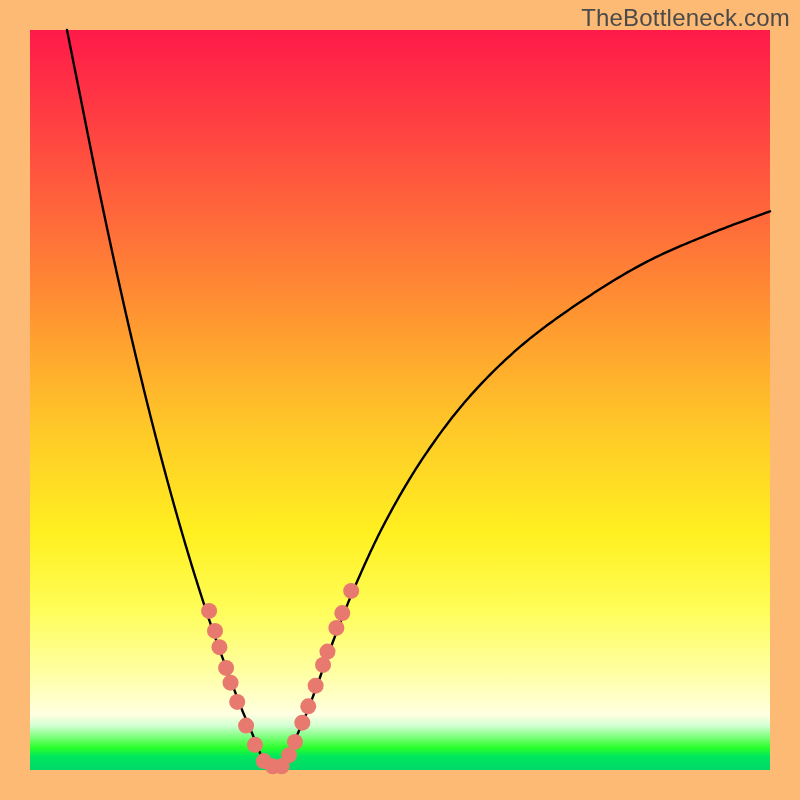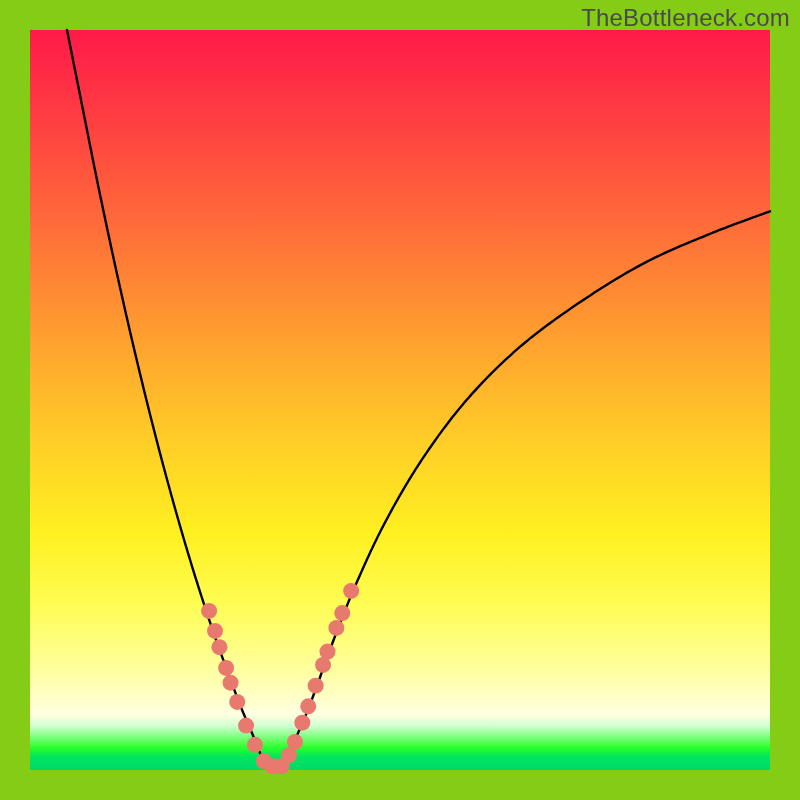--- a/index.html
+++ b/index.html
@@ -8,21 +8,21 @@
     width: 800px;
     height: 800px;
     overflow: hidden;
     background: #000;
     font-family: Arial, Helvetica, sans-serif;
   }
   .frame {
     position: relative;
     width: 800px;
     height: 800px;
-    background: #84cc16;
+    background: #fdba74;
   }
   .plot-area {
     position: absolute;
     left: 30px;
     top: 30px;
     width: 740px;
     height: 740px;
     
     background: linear-gradient(
       to bottom,

